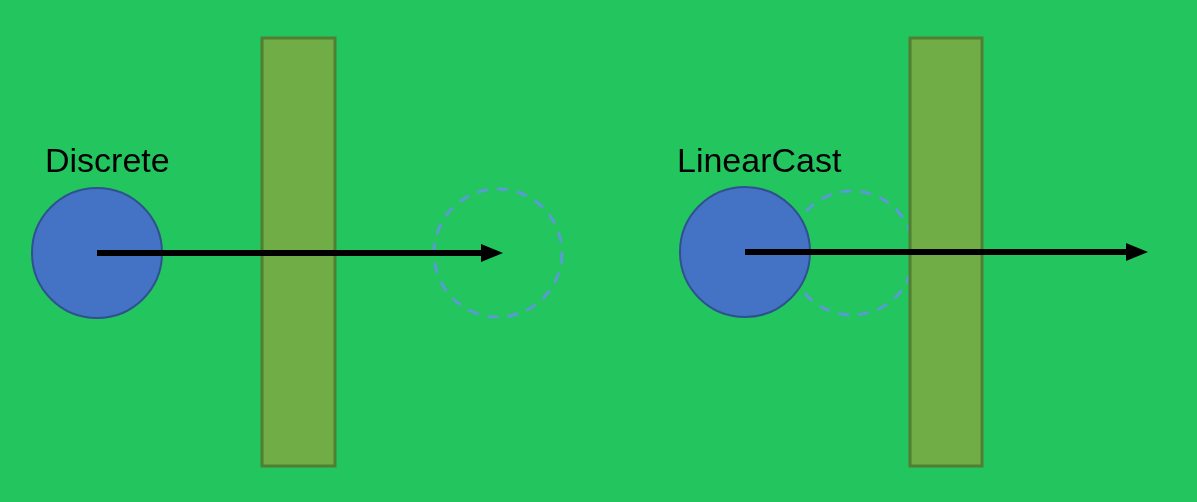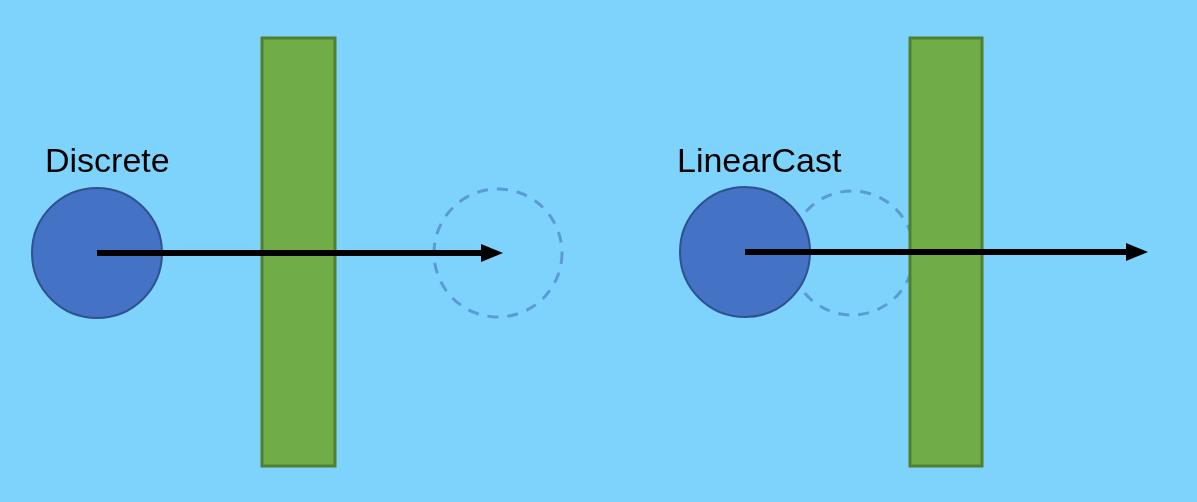--- a/index.html
+++ b/index.html
@@ -7,21 +7,21 @@
     padding: 0;
     background: #ffffff;
   }
   body {
     font-family: "Liberation Sans", sans-serif;
   }
   #canvas {
     position: relative;
     width: 1197px;
     height: 502px;
-    background: #7dd3fc;
+    background: #22c55e;
     overflow: hidden;
   }
   #canvas svg {
     position: absolute;
     top: 0;
     left: 0;
     width: 1197px;
     height: 502px;
     display: block;
   }

